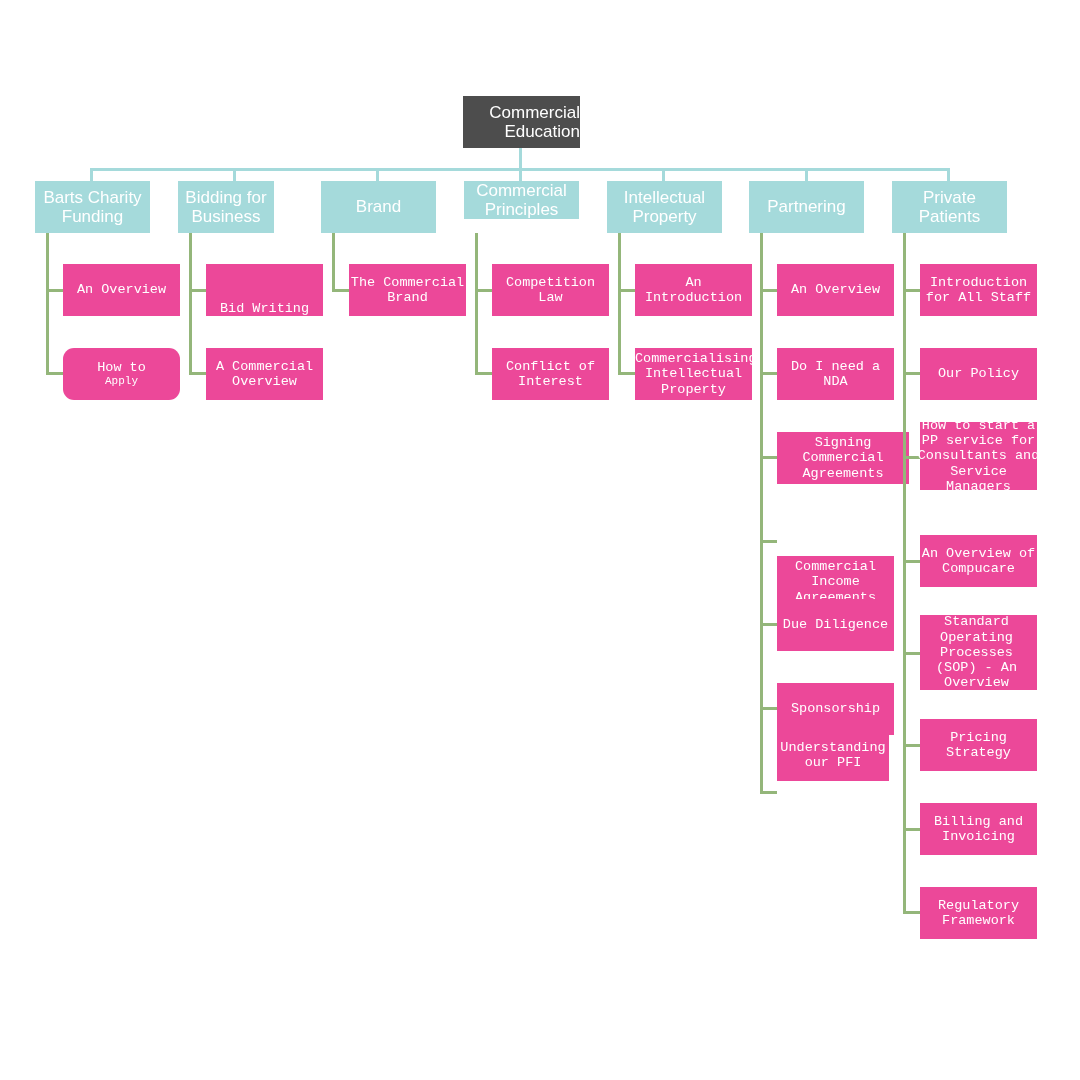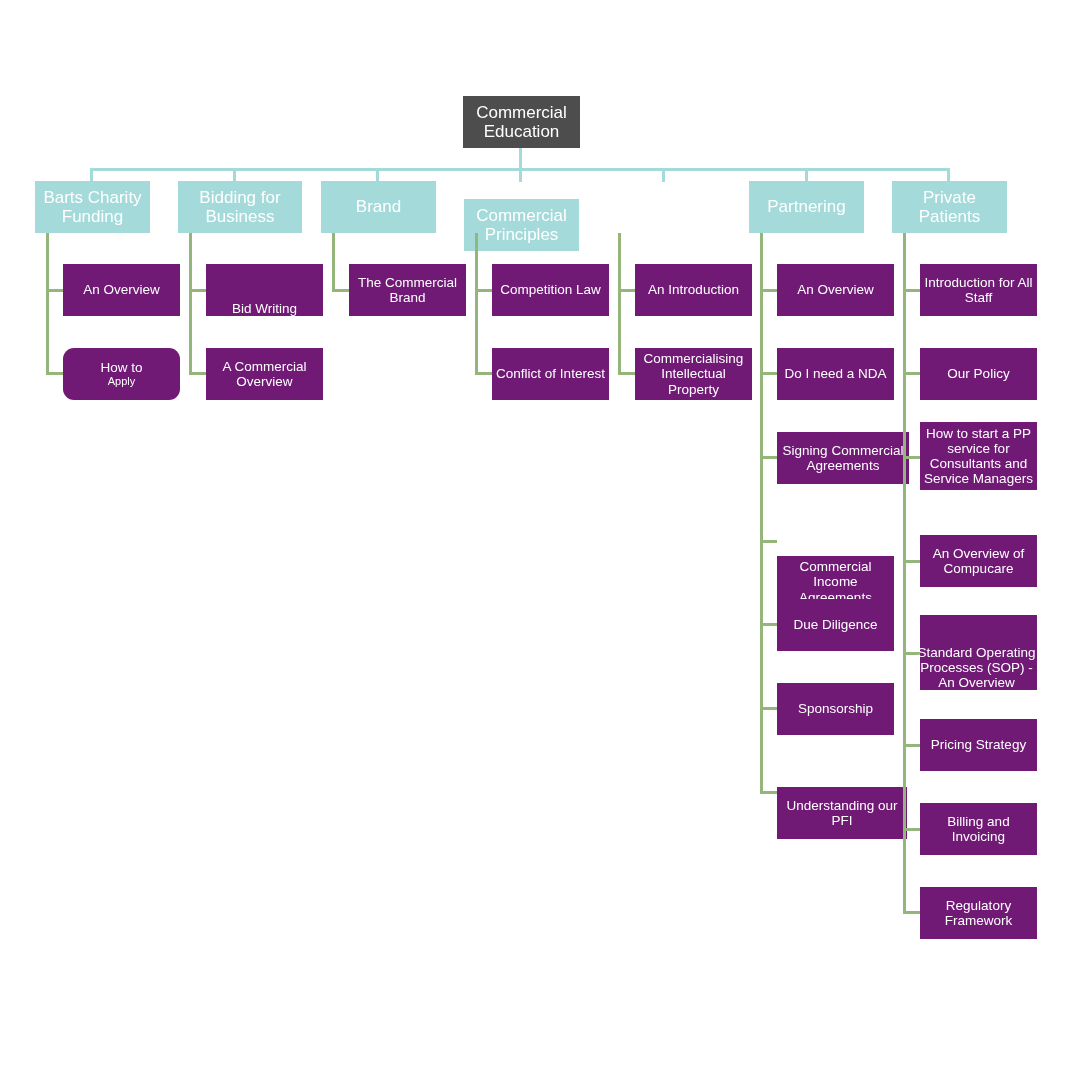--- a/index.html
+++ b/index.html
@@ -32,66 +32,70 @@
   }
   .root {
     background: #4d4d4d;
     font-size: 17px;
   }
   .cat {
     background: #a5dadb;
     font-size: 17px;
   }
   .leaf {
-    background: #701a75;
+    background: #ec4899;
     font-size: 13.5px;
+    font-family: Liberation Mono, monospace;
   }
   .conn {
     position: absolute;
     background: #a5dadb;
   }
   .gconn {
     position: absolute;
     background: #94b67a;
   }
   .small-word {
     font-size: 11px;
   }
 </style>
 </head>
 <body>
 
 <div id="canvas">
 
-  <div class="node root" style="left:463px; top:96px; width:117px; height:52px;">
+  <div class="node root" style="left:463px; top:96px; width:117px; height:52px;text-align:right;">
     <span>Commercial Education</span>
   </div>
 
   <div class="conn" style="left:519px; top:148px; width:3px; height:22px;"></div>
   <div class="conn" style="left:90px; top:168px; width:860px; height:3px;"></div>
 
   <div class="conn" style="left:90px;  top:168px; width:3px; height:14px;"></div>
   <div class="conn" style="left:233px; top:168px; width:3px; height:14px;"></div>
   <div class="conn" style="left:376px; top:168px; width:3px; height:14px;"></div>
   <div class="conn" style="left:519px; top:168px; width:3px; height:14px;"></div>
   <div class="conn" style="left:662px; top:168px; width:3px; height:14px;"></div>
   <div class="conn" style="left:805px; top:168px; width:3px; height:14px;"></div>
   <div class="conn" style="left:947px; top:168px; width:3px; height:14px;"></div>
 
   <div class="node cat" style="left:35px; top:181px; width:115px; height:52px;">
     <span>Barts Charity Funding</span>
   </div>
-  <div class="node cat" style="left:178px; top:181px; width:124px; height:52px;">
+  <div class="node cat" style="left:178px; top:181px; width:96px; height:52px;">
     <span>Bidding for Business</span>
   </div>
   <div class="node cat" style="left:321px; top:181px; width:115px; height:52px;">
     <span>Brand</span>
   </div>
-  <div class="node cat" style="left:464px; top:199px; width:115px; height:52px;align-items:center;">
+  <div class="node cat" style="left:464px; top:181px; width:115px; height:38px;align-items:center;">
     <span>Commercial Principles</span>
+  </div>
+  <div class="node cat" style="left:607px; top:181px; width:115px; height:52px;">
+    <span>Intellectual Property</span>
   </div>
   <div class="node cat" style="left:749px; top:181px; width:115px; height:52px;">
     <span>Partnering</span>
   </div>
   <div class="node cat" style="left:892px; top:181px; width:115px; height:52px;">
     <span>Private Patients</span>
   </div>
 
   <div class="gconn" style="left:46px; top:233px; width:3px; height:141px;"></div>
   <div class="gconn" style="left:46px; top:289px; width:17px; height:3px;"></div>
@@ -167,21 +171,21 @@
   </div>
   <div class="node leaf" style="left:777px; top:515px; width:117px; height:52px;margin-top:41px;">
     <span>Commercial Income Agreements</span>
   </div>
   <div class="node leaf" style="left:777px; top:599px; width:117px; height:52px;">
     <span>Due Diligence</span>
   </div>
   <div class="node leaf" style="left:777px; top:683px; width:117px; height:52px;">
     <span>Sponsorship</span>
   </div>
-  <div class="node leaf" style="left:777px; top:787px; width:130px; height:52px;">
+  <div class="node leaf" style="left:777px; top:729px; width:112px; height:52px;">
     <span>Understanding our PFI</span>
   </div>
 
   <div class="gconn" style="left:903px; top:233px; width:3px; height:680px;"></div>
   <div class="gconn" style="left:903px; top:289px; width:17px; height:3px;"></div>
   <div class="gconn" style="left:903px; top:372px; width:17px; height:3px;"></div>
   <div class="gconn" style="left:903px; top:456px; width:17px; height:3px;"></div>
   <div class="gconn" style="left:903px; top:560px; width:17px; height:3px;"></div>
   <div class="gconn" style="left:903px; top:652px; width:17px; height:3px;"></div>
   <div class="gconn" style="left:903px; top:744px; width:17px; height:3px;"></div>

